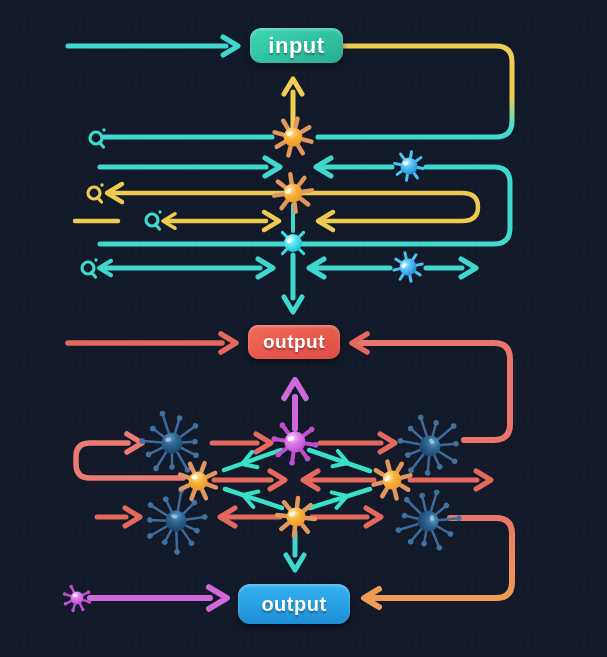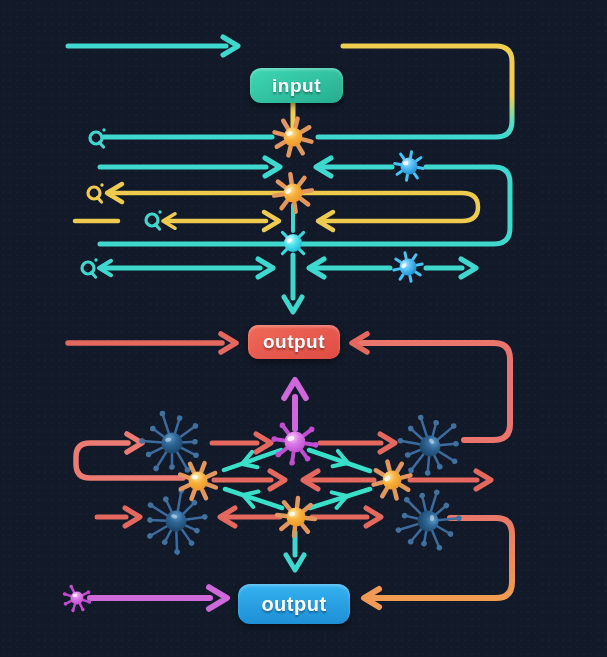--- a/index.html
+++ b/index.html
@@ -11,23 +11,22 @@
     font-family:"Liberation Sans", sans-serif;
   }
   svg.layer{position:absolute;left:0;top:0;}
   .labelbox{
     position:absolute;display:flex;align-items:center;justify-content:center;
     color:#ffffff;font-weight:bold;letter-spacing:.5px;
     text-shadow:0 2px 2px rgba(0,0,0,.35);
     box-shadow:0 3px 6px rgba(0,0,0,.45), inset 0 2px 3px rgba(255,255,255,.28);
   }
   .box-input{
-    left:250px;top:28px;width:93px;height:35px;border-radius:11px;font-size:19px;
+    left:250px;top:28px;width:93px;height:35px;border-radius:11px;font-size:22px;
     background:linear-gradient(160deg,#3fd8b4,#25ad90);
-    margin-top:40px;
   }
   .box-output-red{
     left:248px;top:325px;width:92px;height:34px;border-radius:10px;font-size:19px;
     background:linear-gradient(160deg,#ef6a58,#e04b44);
   }
   .box-output-blue{
     left:238px;top:584px;width:112px;height:40px;border-radius:12px;font-size:20px;
     background:linear-gradient(180deg,#35b2f0,#1e8fd6);
   }
 </style>

